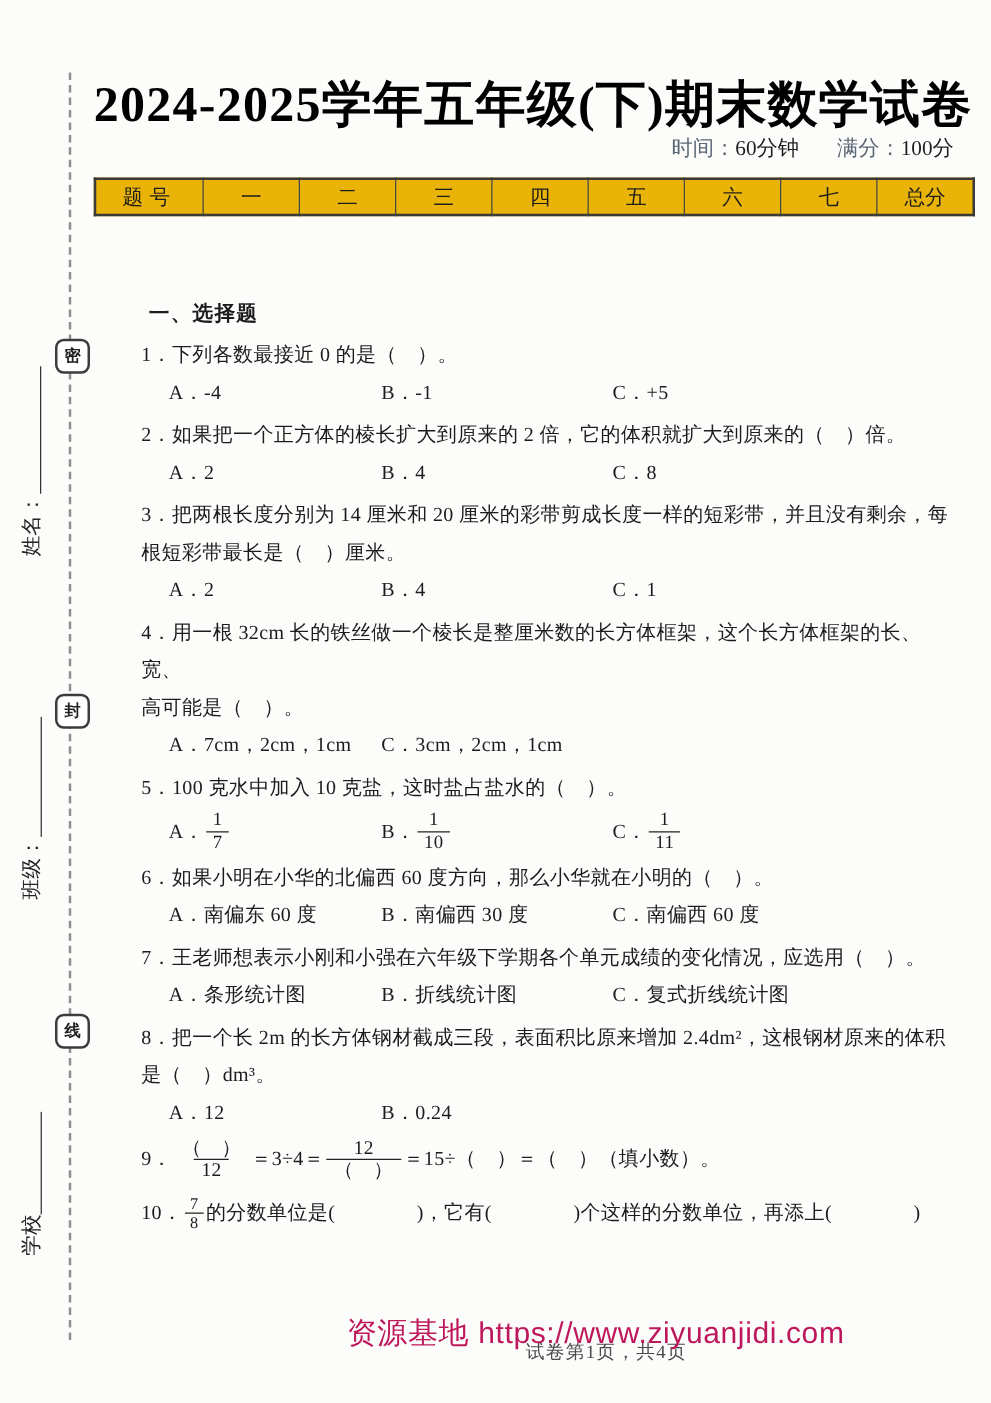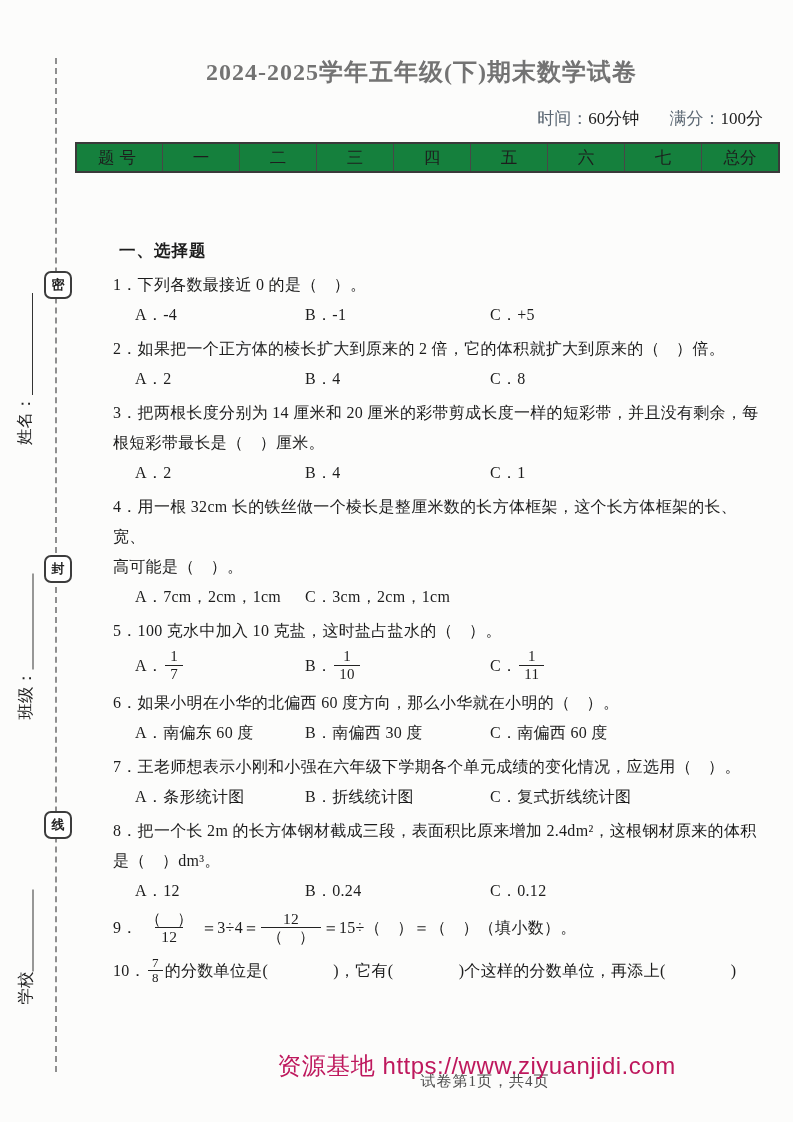--- a/index.html
+++ b/index.html
@@ -22,27 +22,27 @@
     transform:rotate(-90deg); font-size:16.5px; color:#222; white-space:nowrap; }
   .side-label .writeline { display:inline-block; border-bottom:1.6px solid #333; height:15px; }
   .side-name   { left:-75px; top:330px; width:200px; }
   .side-name .writeline { width:102px; }
   .side-class  { left:-62px; top:617px; width:175px; }
   .side-class .writeline { width:96px; }
   .side-school { left:-47px; top:917px; width:145px; }
   .side-school .writeline { width:82px; }
   
   .paper-title { position:absolute; left:75px; top:56px; width:693px; text-align:center;
-    font-size:24px; font-weight:bold; letter-spacing:1px; color:#737373; white-space:nowrap; }
+    font-size:40px; font-weight:bold; letter-spacing:1px; color:#000000; white-space:nowrap; }
   .paper-meta { position:absolute; top:107px; right:30px; font-size:17px; color:#1d1d1d; }
   .paper-meta .metagroup { margin-left:26px; }
   .paper-meta .metalabel { color:#5a6672; }
   
   .score-table { position:absolute; left:75px; top:142px; border-collapse:collapse;
-    table-layout:fixed; border:2px solid #3a3a3a; z-index:2; background:#15803d; }
+    table-layout:fixed; border:2px solid #3a3a3a; z-index:2; background:#eab308; }
   .score-table td { border:1.6px solid #474747; height:27px; text-align:center;
     font-size:16.5px; padding:0; color:#1d1d1d; }
   .score-table td.c0 { width:85px; }
   .score-table td.cn { width:76px; }
   .score-table .lbl { letter-spacing:5px; }
   
   .content { position:absolute; left:113px; top:240px; width:656px; font-size:16px;
     letter-spacing:0.3px; color:#1c1c1c; }
   .sec-title { font-size:16.5px; font-weight:bold; line-height:22px; margin:0 0 8px 6px;
     letter-spacing:1px; }
@@ -200,21 +200,20 @@
       <span>C．复式折线统计图</span>
     </div>
   </div>
 
   <div>
     <div class="qline">8．把一个长 2m 的长方体钢材截成三段，表面积比原来增加 2.4dm²，这根钢材原来的体积</div>
     <div class="qline">是（　）dm³。</div>
     <div class="opts">
       <span>A．12</span>
       <span>B．0.24</span>
-      <span>C．0.12</span>
     </div>
   </div>
 
 
   <div class="fillrow">
     <span>9．</span>
     <span class="frac q9f">
       <span class="num">（　）</span>
       <span class="den">12</span>
     </span>

